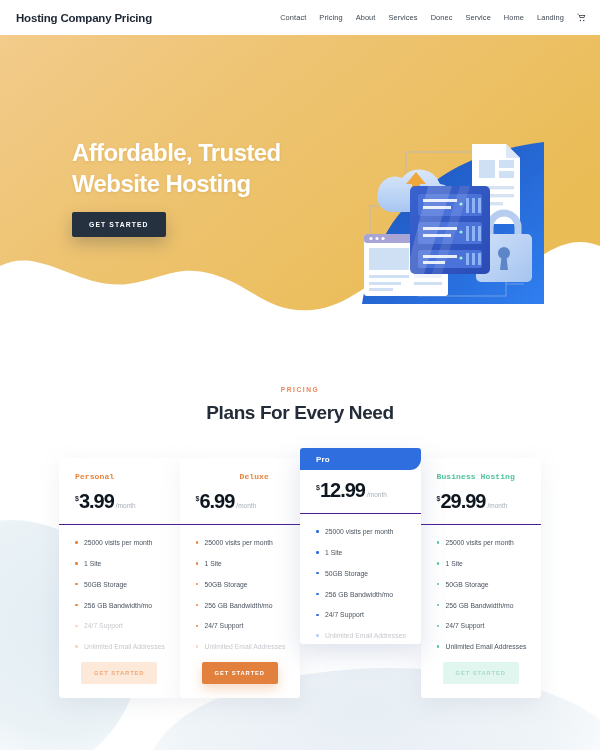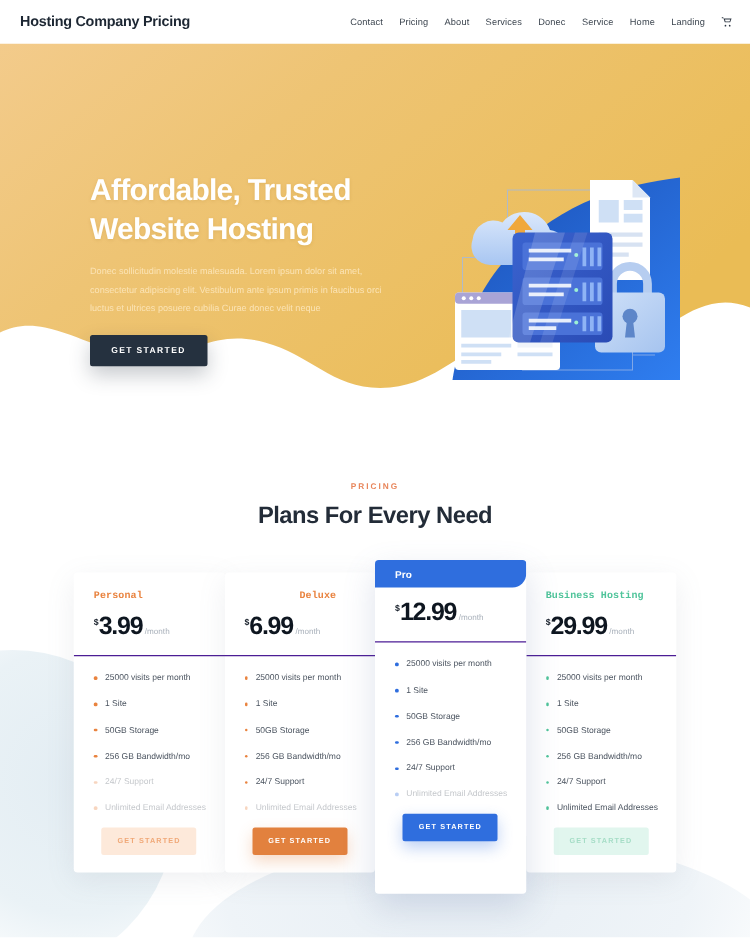--- a/index.html
+++ b/index.html
@@ -92,21 +92,21 @@
     width: 120.5px;
     height: 240px;
     margin-top: 10px;
     padding: 0;
     text-align: left;
     box-shadow: 0 6px 22px rgba(120,130,150,0.12);
     border-radius: 3px;
     overflow: hidden;
   }
   .card.featured {
-    height: 267px; margin-top: 0;
+    height: 196px; margin-top: 0;
     box-shadow: 0 10px 26px rgba(90,110,160,0.20);
     z-index: 3;
   }
   .card-head { padding: 14px 16px 0 16px; font-family: Liberation Mono, monospace; }
   .plan-name {
     font-size: 8px; font-weight: bold; letter-spacing: 0.1px;
   }
   .plan-name.personal { color: #e9833f; }
   .plan-name.deluxe   { color: #e9833f; padding-left: 44px; }
   .plan-name.business { color: #4fc49a; }
@@ -335,21 +335,20 @@
 
       <path fill="#ffffff" opacity="0.16" d="M80,64 L104,64 L76,152 L58,152 Z"></path>
       <path fill="#ffffff" opacity="0.10" d="M112,64 L122,64 L94,152 L84,152 Z"></path>
     </svg>
 
     <div class="hero-content">
       <h1 class="hero-title">
         <span>Affordable, Trusted</span><br>
         <span>Website Hosting</span>
       </h1>
-      <p class="hero-sub">Donec sollicitudin molestie malesuada. Lorem ipsum dolor sit amet, consectetur adipiscing elit. Vestibulum ante ipsum primis in faucibus orci luctus et ultrices posuere cubilia Curae donec velit neque</p>
       <button class="btn-dark">GET STARTED</button>
     </div>
   </section>
 
   <section class="pricing">
     <div class="eyebrow">PRICING</div>
     <h2 class="section-title">Plans For Every Need</h2>
 
     <div class="cards">
 

